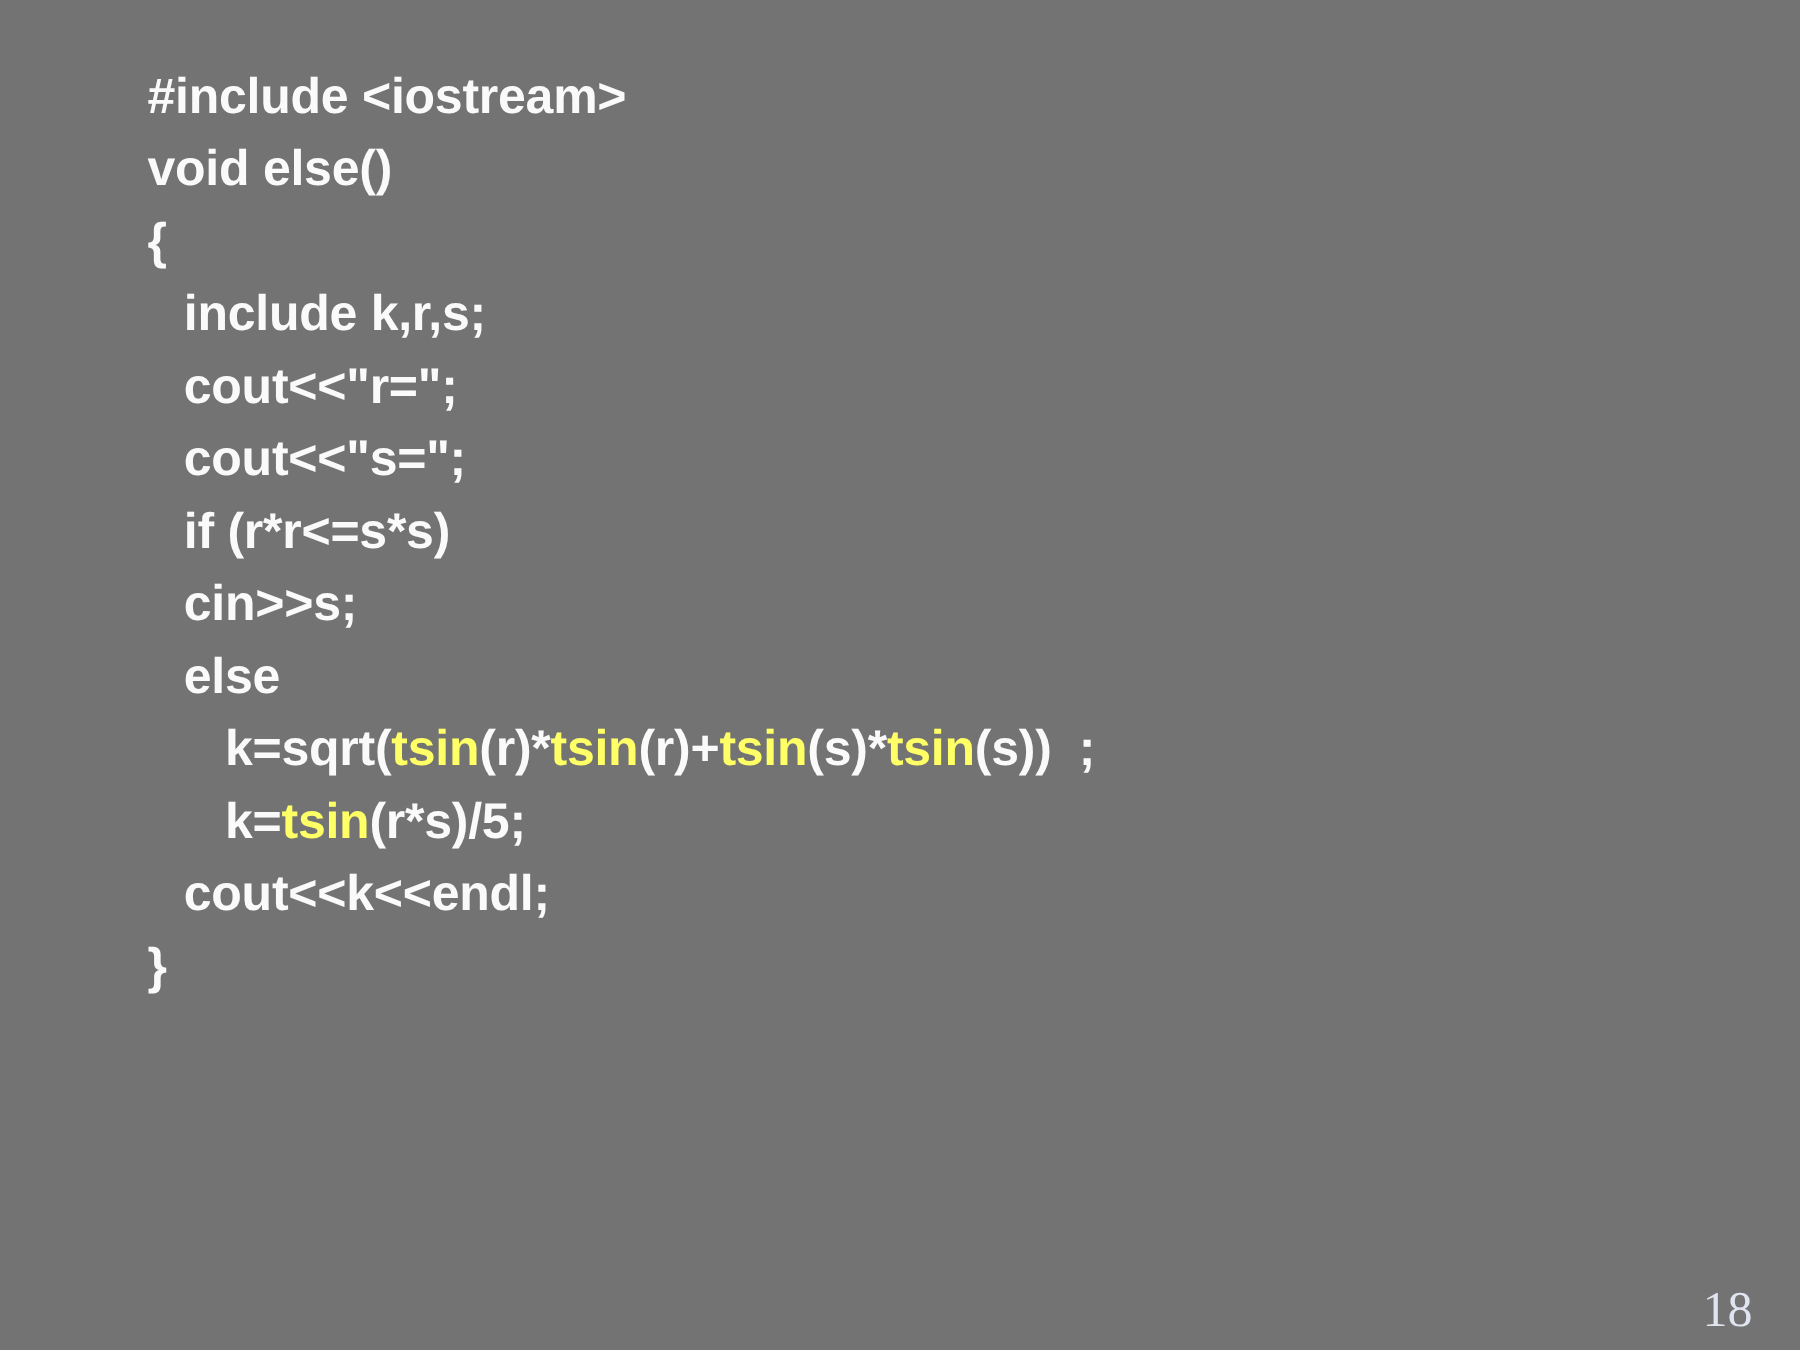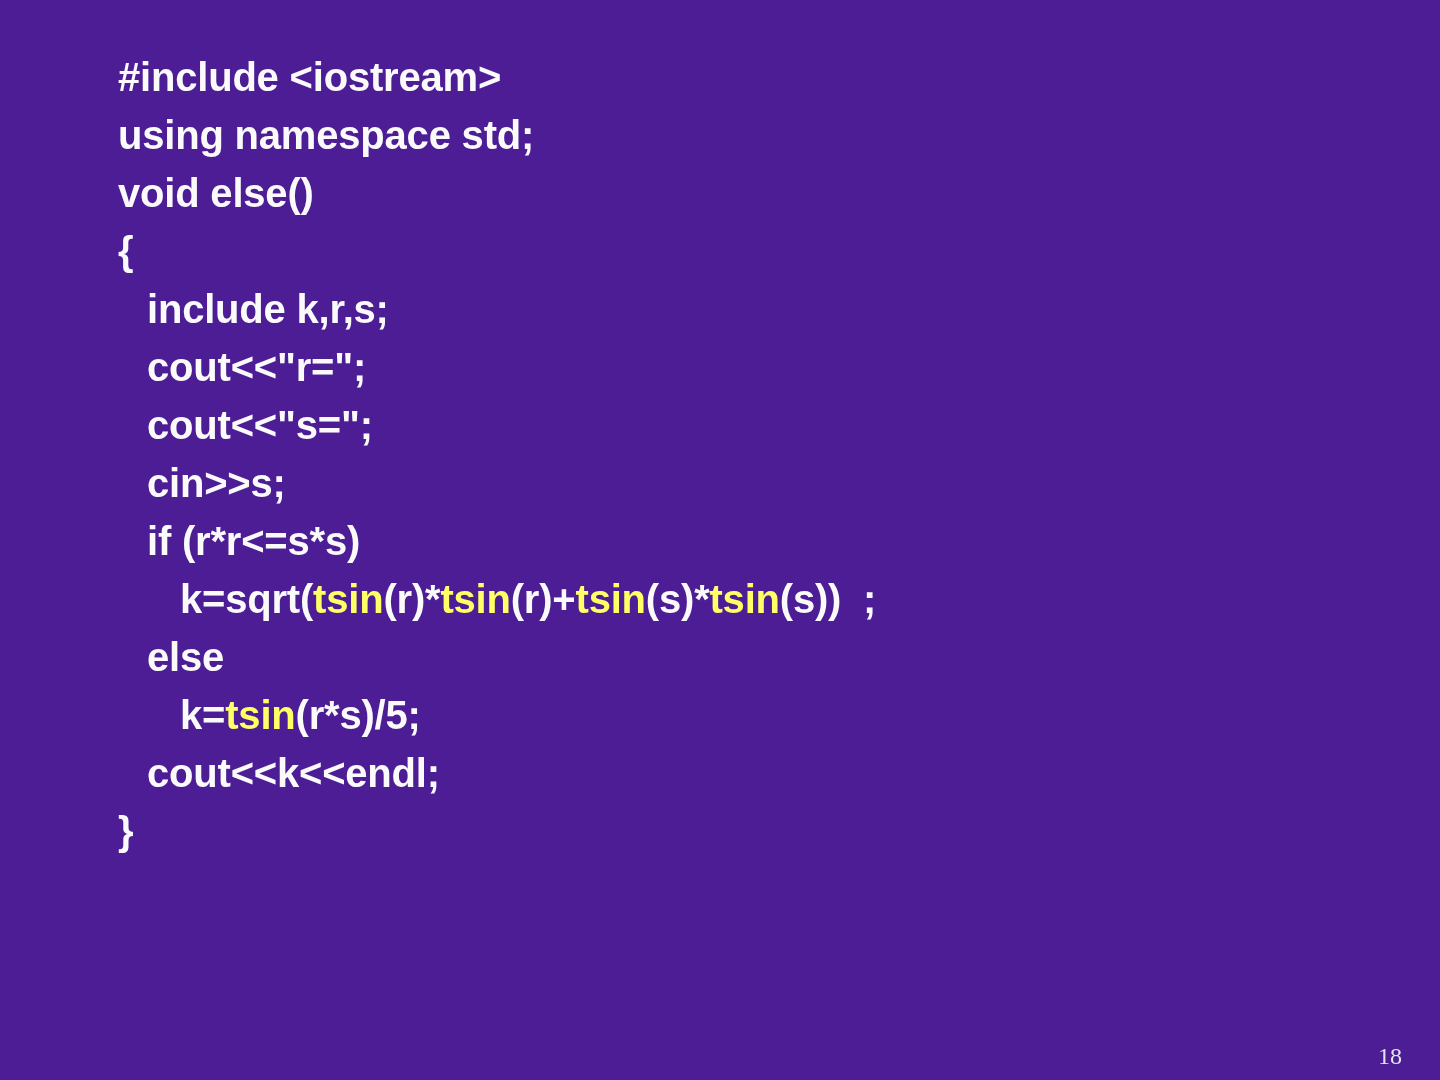--- a/index.html
+++ b/index.html
@@ -10,21 +10,21 @@
     width: 1440px;
     height: 1080px;
     background: #232f54;
     font-family: "Liberation Sans", sans-serif;
     overflow: hidden;
     position: relative;
   }
   #slide {
     position: absolute;
     inset: 0;
-    background: #4c1d95;
+    background: #737373;
   }
   #code-block {
     position: absolute;
     left: 118px;
     top: 48px;
     width: 1250px;
   }
   .code-line {
     font-family: "Liberation Sans", sans-serif;
     font-weight: bold;
@@ -35,43 +35,42 @@
     letter-spacing: -0.2px;
   }
   .indent-1 { padding-left: 29px; }
   .indent-2 { padding-left: 62px; }
   .kw-tsin { color: #ffff66; }
   #page-number {
     position: absolute;
     right: 38px;
     bottom: 12px;
     font-family: "Liberation Serif", serif;
-    font-size: 24px;
+    font-size: 40px;
     font-weight: normal;
     color: #dfe4f0;
     line-height: 1;
   }
 </style>
 </head>
 <body>
 
 <div id="slide">
 
   <div id="code-block">
       <div class="code-line"><span>#include &lt;iostream&gt;</span></div>
-      <div class="code-line"><span>using namespace std;</span></div>
       <div class="code-line"><span>void else()</span></div>
       <div class="code-line"><span>{</span></div>
       <div class="code-line indent-1"><span>include k,r,s;</span></div>
       <div class="code-line indent-1"><span>cout&lt;&lt;"r=";</span></div>
       <div class="code-line indent-1"><span>cout&lt;&lt;"s=";</span></div>
+      <div class="code-line indent-1"><span>if (r*r&lt;=s*s)</span></div>
       <div class="code-line indent-1"><span>cin&gt;&gt;s;</span></div>
-      <div class="code-line indent-1"><span>if (r*r&lt;=s*s)</span></div>
+      <div class="code-line indent-1"><span>else</span></div>
       <div class="code-line indent-2"><span>k=sqrt(</span><span class="kw-tsin">tsin</span><span>(r)*</span><span class="kw-tsin">tsin</span><span>(r)+</span><span class="kw-tsin">tsin</span><span>(s)*</span><span class="kw-tsin">tsin</span><span>(s))  ;</span></div>
-      <div class="code-line indent-1"><span>else</span></div>
       <div class="code-line indent-2"><span>k=</span><span class="kw-tsin">tsin</span><span>(r*s)/5;</span></div>
       <div class="code-line indent-1"><span>cout&lt;&lt;k&lt;&lt;endl;</span></div>
       <div class="code-line"><span>}</span></div>
     </div>
 
   <div id="page-number">18</div>
 
 </div>
 
 </body></html>

